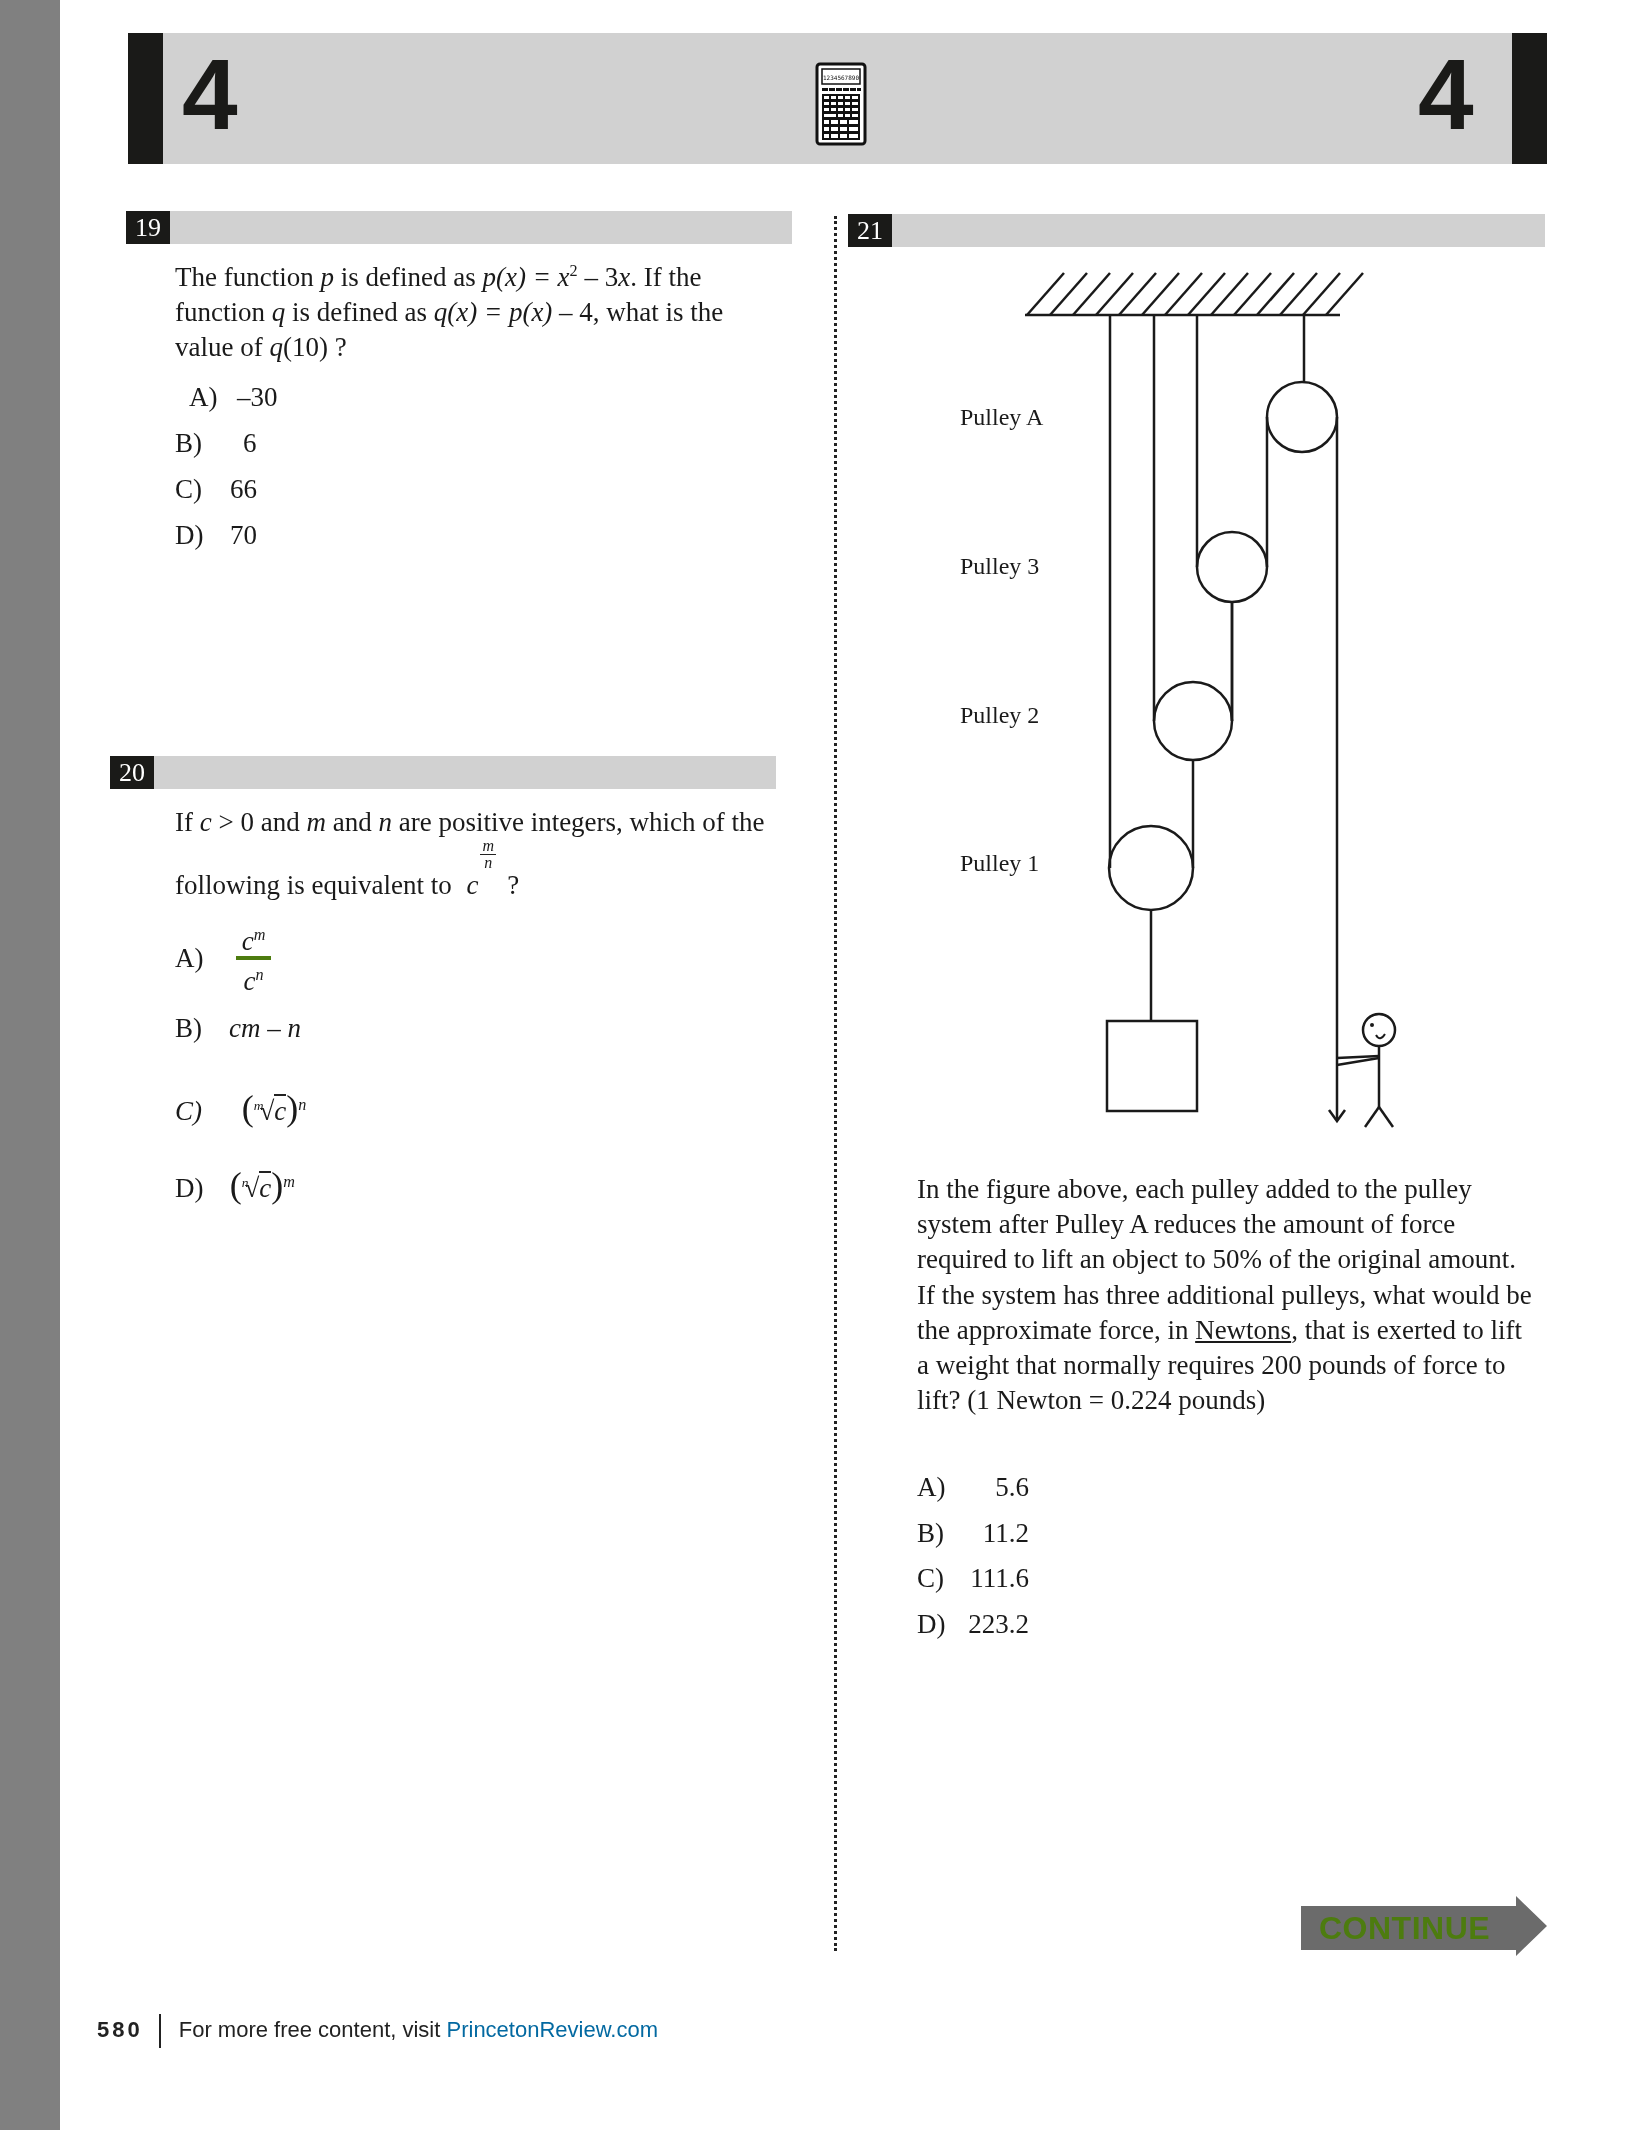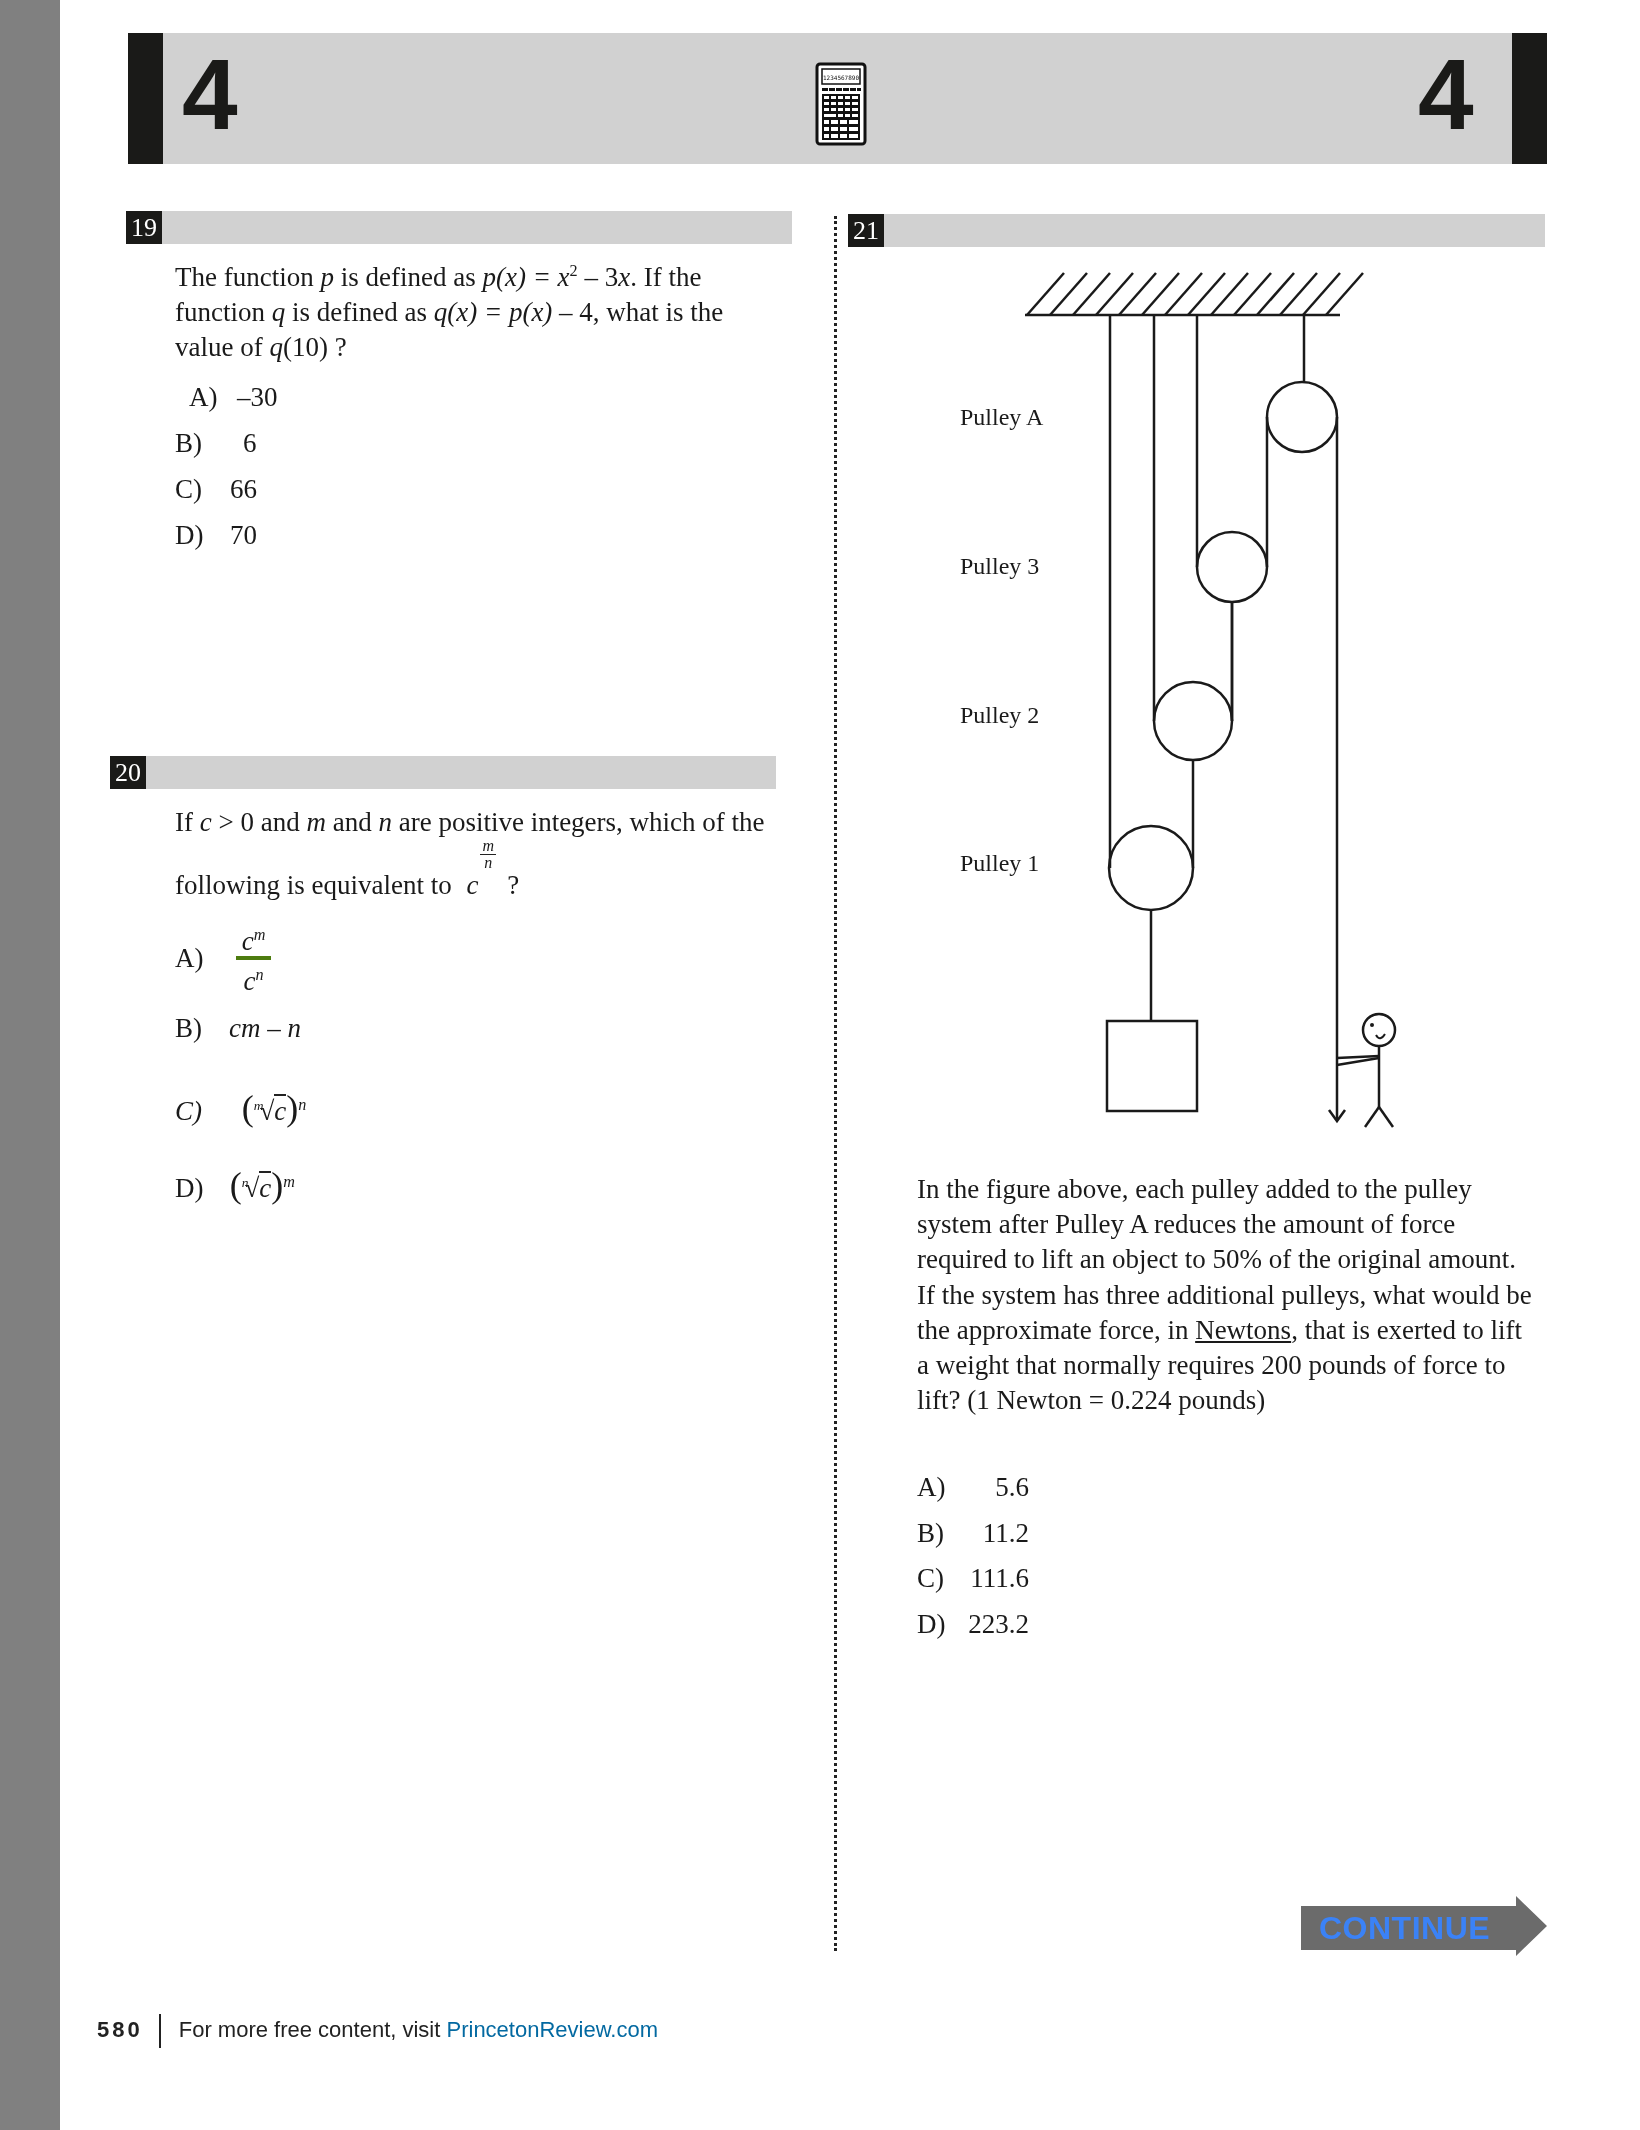--- a/index.html
+++ b/index.html
@@ -9,40 +9,40 @@
   .header { position:absolute; left:128px; top:33px; width:1418px; height:131px; background:#d1d1d1; }
   .hdr-bar-l { position:absolute; left:128px; top:33px; width:35px; height:131px; background:#1a1a18; }
   .hdr-bar-r { position:absolute; left:1512px; top:33px; width:35px; height:131px; background:#1a1a18; }
   .sec-num { position:absolute; top:44px; font-family:"Liberation Sans","DejaVu Sans",sans-serif;
              font-weight:bold; font-size:100px; line-height:100px; color:#1a1a18; }
   .sec-num.l { left:182px; }
   .sec-num.r { left:1418px; }
   .calc { position:absolute; left:815px; top:62px; width:52px; height:84px; }
 
   .qbar { position:absolute; height:33px; background:#d1d1d1; }
-  .qnum { position:absolute; left:0; top:0; height:33px; width:36px; background:#1a1a18; color:#fff;
+  .qnum { position:absolute; left:0; top:0; height:33px; width:44px; background:#1a1a18; color:#fff;
           font-size:26px; line-height:33px; text-align:center; }
   .qtext { position:absolute; font-size:27px; line-height:35px; }
   .choice { position:absolute; font-size:27px; line-height:35px; white-space:nowrap; }
   .choice .lbl { display:inline-block; width:48px; }
   .choice .val { display:inline-block; }
   i.m { font-style:italic; }
   .divider { position:absolute; left:834px; top:216px; height:1735px; border-left:3px dotted #222; }
 
   .fig-label { position:absolute; font-size:24px; line-height:28px; }
   .para { position:absolute; left:917px; top:1172px; width:620px; font-size:27px; line-height:35.2px; }
   .u { text-decoration:underline; }
   .ch21 { position:absolute; left:917px; font-size:27px; line-height:35px; }
   .ch21 .lbl { display:inline-block; width:48px; }
   .ch21 .val { display:inline-block; width:64px; text-align:right; }
 
   .continue { position:absolute; left:1301px; top:1896px; width:246px; height:60px; cursor:pointer; }
   .continue-label { position:absolute; left:18px; top:10px; height:44px; line-height:44px;
                     font-family:"Liberation Sans","DejaVu Sans",sans-serif; font-weight:bold;
-                    font-size:32px; color:#3b82f6; letter-spacing:0.5px; }
+                    font-size:32px; color:#4d7c0f; letter-spacing:0.5px; }
 
   .footer { position:absolute; left:97px; top:2012px; font-family:"Liberation Sans","DejaVu Sans",sans-serif;
             font-size:22px; line-height:36px; white-space:nowrap; color:#222; }
   .footer .pg { font-weight:bold; letter-spacing:3px; }
   .footer .sep { display:inline-block; width:2px; height:34px; background:#222; vertical-align:middle; margin:0 18px 0 16px; }
   .footer a { color:#0369a1; }
 
   .frac { display:inline-block; vertical-align:middle; text-align:center; font-style:italic; }
   .frac .num { display:block; border-bottom:4px solid #4d7c0f; padding:0 6px; line-height:30px; }
   .frac .den { display:block; line-height:30px; }

